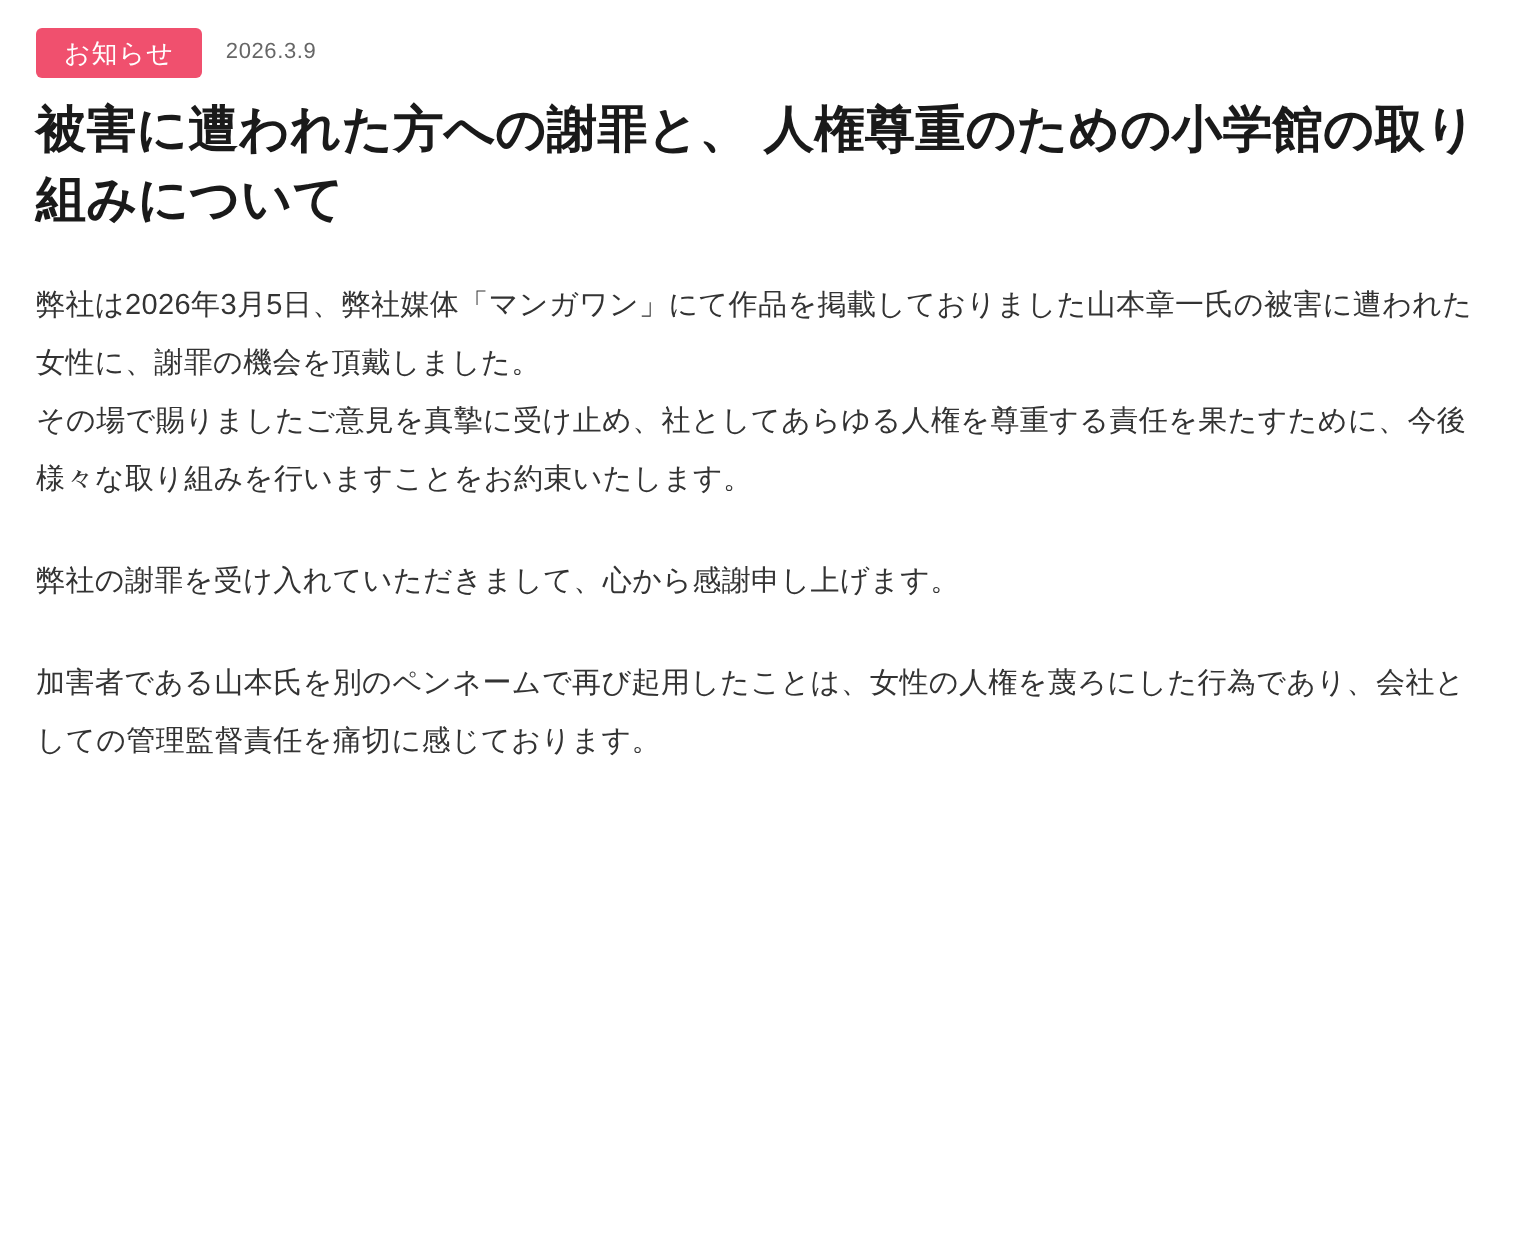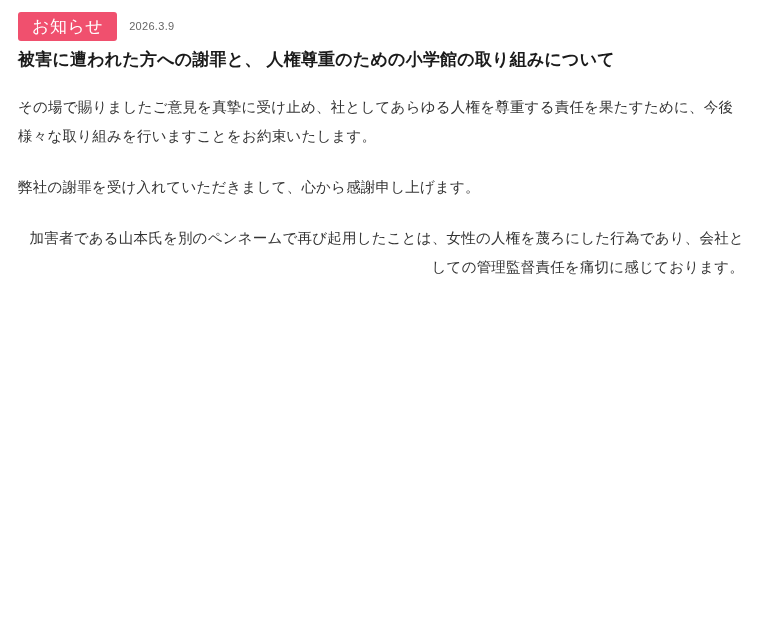--- a/index.html
+++ b/index.html
@@ -24,64 +24,64 @@
   .meta-row {
     display: flex;
     align-items: center;
     gap: 12px;
     height: 24px;
     margin-bottom: 10px;
   }
   .badge {
     background: #f0506e;
     color: #ffffff;
-    font-size: 17px;
+    font-size: 13px;
     line-height: 1;
     padding: 6px 14px 6px 14px;
     border-radius: 3px;
     letter-spacing: 0.5px;
     white-space: nowrap;
   }
   .date {
     color: #666666;
     font-size: 11px;
     letter-spacing: 0.3px;
   }
   h1.title {
-    font-size: 17px;
+    font-size: 25px;
     line-height: 1.38;
     font-weight: bold;
     color: #1a1a1a;
     margin: 4px 0 22px 0;
     letter-spacing: 0.2px;
   }
   .body-block {
     font-size: 14.5px;
     line-height: 2.0;
     color: #333333;
     margin: 0 0 22px 0;
     letter-spacing: 0.2px;
   }
   .body-block:last-child {
     margin-bottom: 0;
-    text-align: right;
   }
   .tight {
     margin-bottom: 0;
   }
 </style>
 </head>
 <body>
 
 <div class="page">
 
   <div class="meta-row">
     <span class="badge">お知らせ</span>
     <span class="date">2026.3.9</span>
   </div>
 
   <h1 class="title">被害に遭われた方への謝罪と、 人権尊重のための小学館の取り組みについて</h1>
 
+  <div class="body-block tight">弊社は2026年3月5日、弊社媒体「マンガワン」にて作品を掲載しておりました山本章一氏の被害に遭われた女性に、謝罪の機会を頂戴しました。</div>
   <div class="body-block">その場で賜りましたご意見を真摯に受け止め、社としてあらゆる人権を尊重する責任を果たすために、今後様々な取り組みを行いますことをお約束いたします。</div>
   <div class="body-block">弊社の謝罪を受け入れていただきまして、心から感謝申し上げます。</div>
   <div class="body-block">加害者である山本氏を別のペンネームで再び起用したことは、女性の人権を蔑ろにした行為であり、会社としての管理監督責任を痛切に感じております。</div>
 
 </div>
 
 </body></html>

